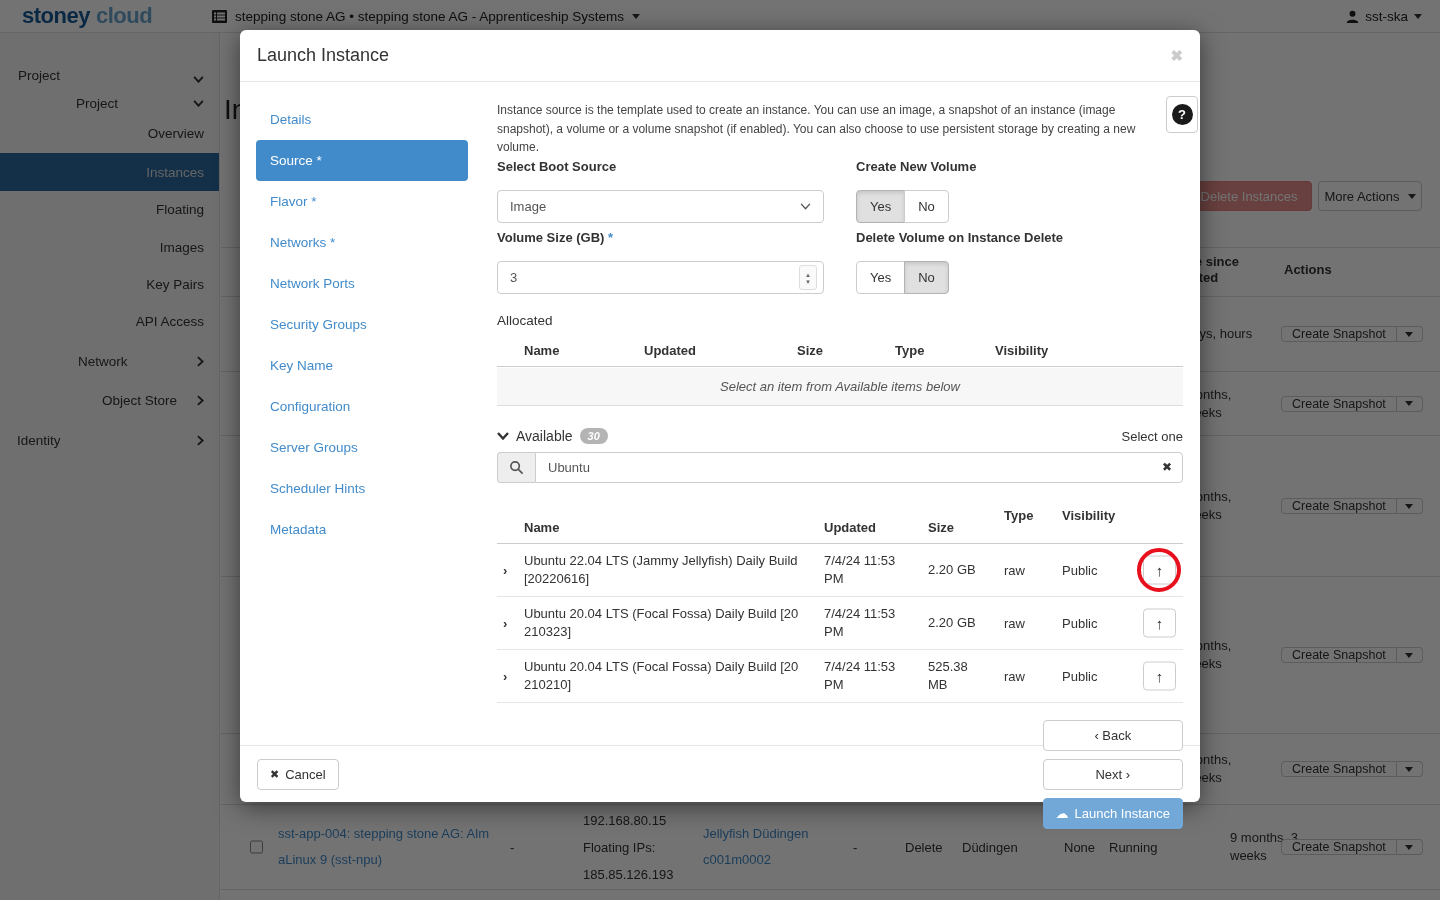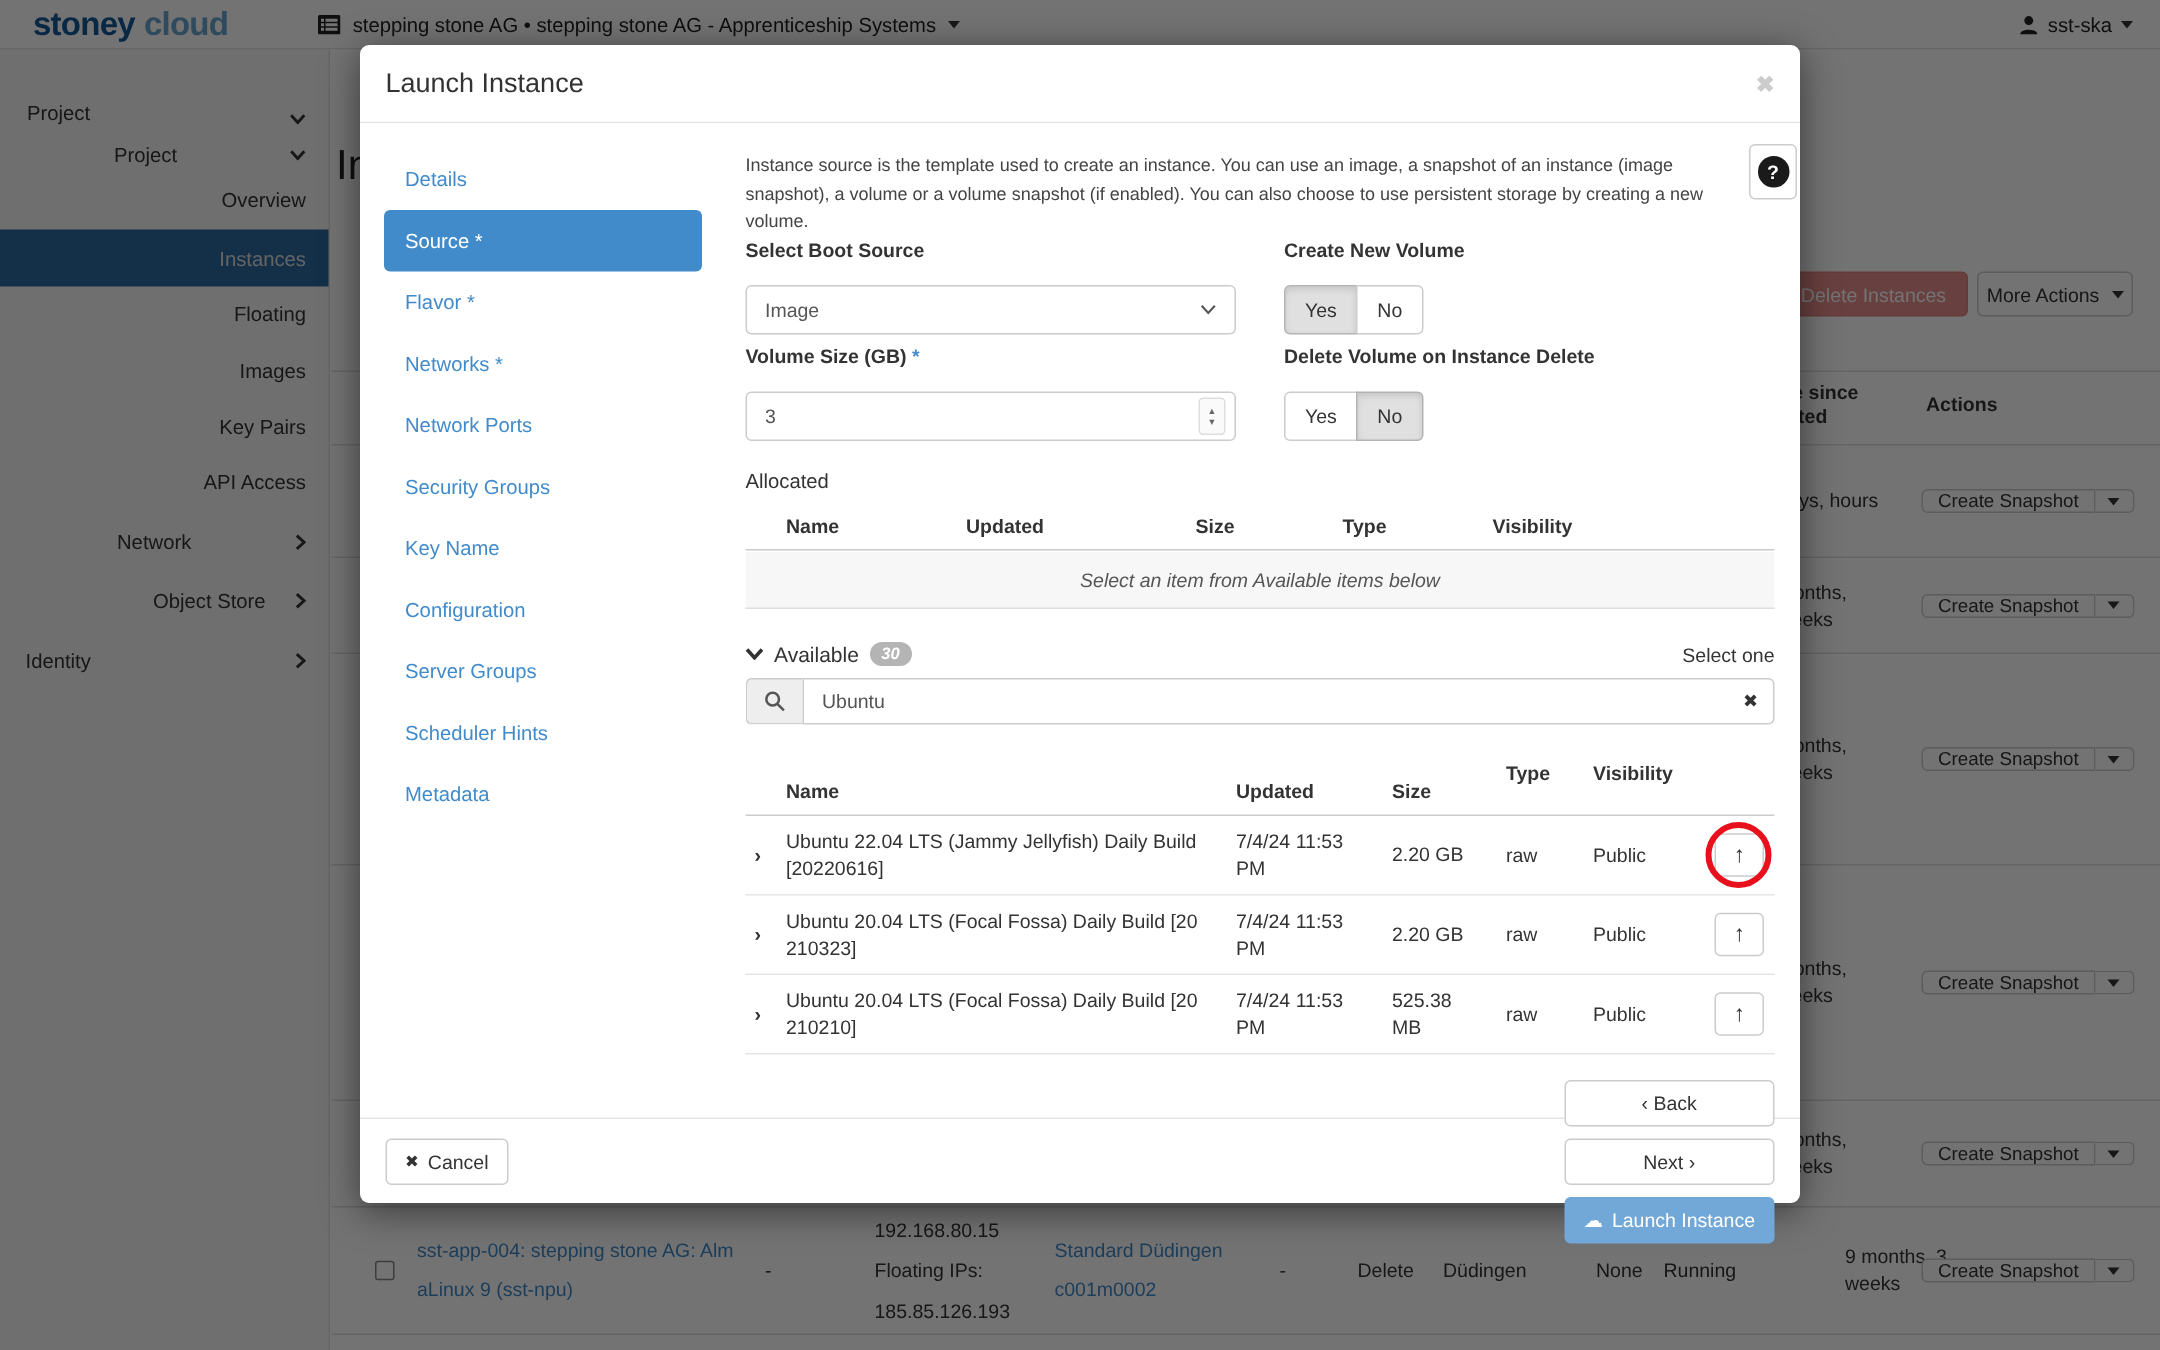--- a/index.html
+++ b/index.html
@@ -275,21 +275,21 @@
 
   <div class="trow" style="top:805px; height:85px;">
     <span class="checkbox"></span>
     <span class="cell link" style="left:57px; width:214px; line-height:26px; word-break:break-all;">sst-app-004: stepping stone AG: AlmaLinux 9 (sst-npu)</span>
     <span class="cell" style="left:289px;">-</span>
     <span class="cell" style="left:362px; line-height:27px;">
       <span style="display:block;">192.168.80.15</span>
       <span style="display:block;">Floating IPs:</span>
       <span style="display:block;">185.85.126.193</span>
     </span>
-    <span class="cell link" style="left:482px; width:152px; line-height:26px;">Standard Düdingen c001m0002</span>
+    <span class="cell link" style="left:482px; width:152px; line-height:26px;">Jellyfish Düdingen c001m0002</span>
     <span class="cell" style="left:632px;">-</span>
     <span class="cell" style="left:684px;">Delete</span>
     <span class="cell" style="left:741px;">Düdingen</span>
     <span class="cell" style="left:843px;">None</span>
     <span class="cell" style="left:888px;">Running</span>
     <span class="cell" style="left:1009px; width:78px; line-height:18px;">9 months, 3 weeks</span>
     <div class="split-btn">
         <button class="main">Create Snapshot</button>
         <button class="dd">
           <span class="caret"></span>

